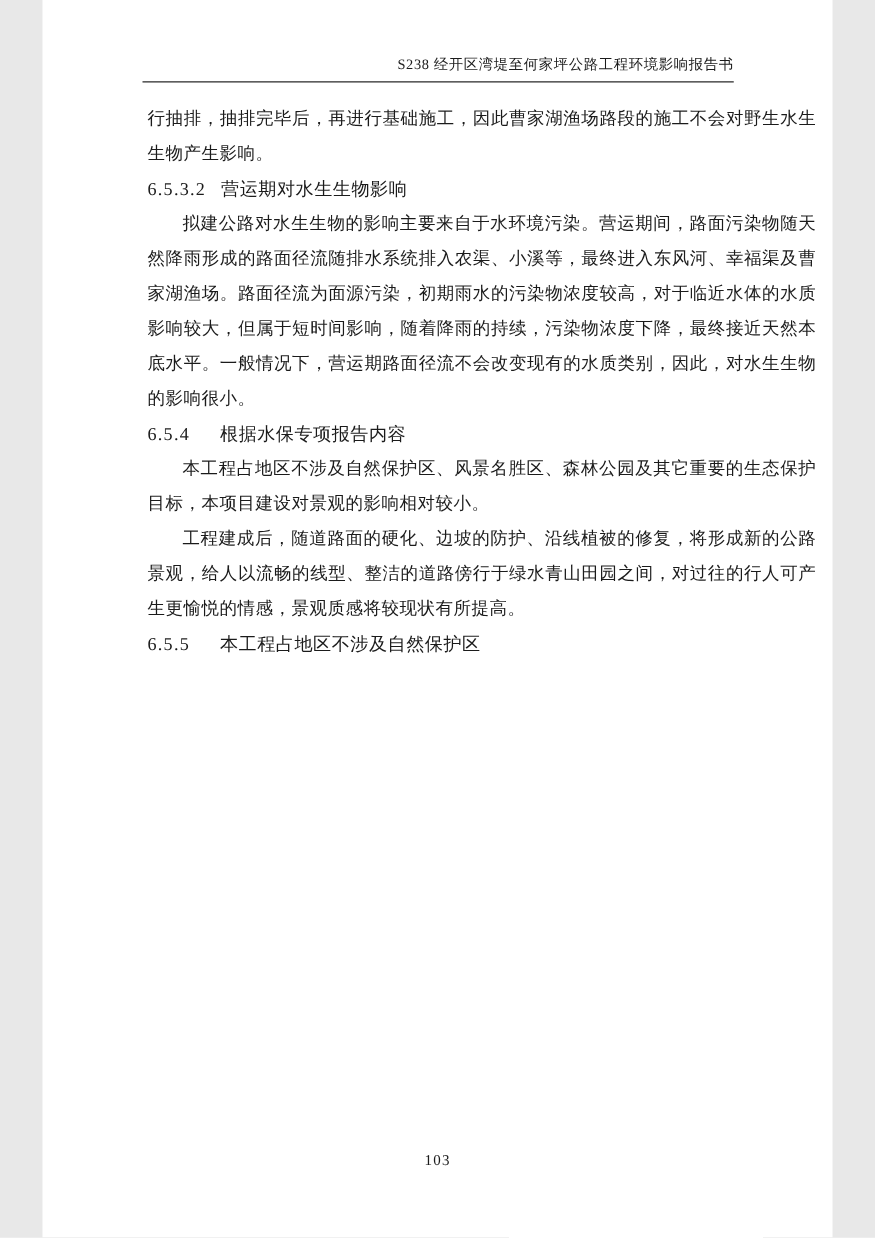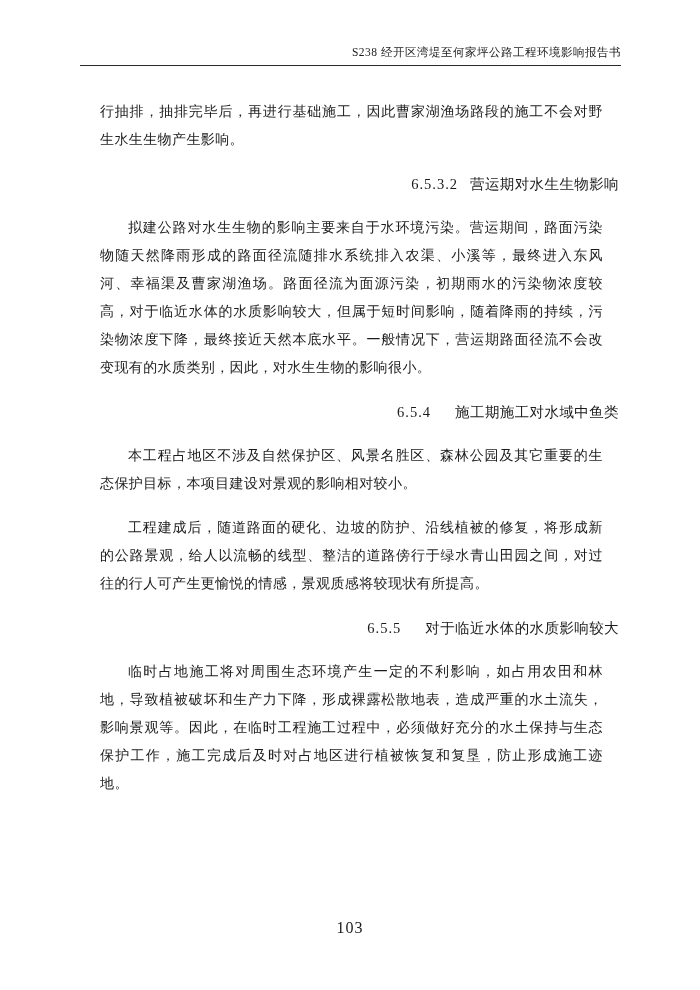--- a/index.html
+++ b/index.html
@@ -2,21 +2,21 @@
 <html lang="zh"><head>
 <meta charset="utf-8">
 <style>
   html, body {
     margin: 0;
     padding: 0;
     background: #e8e8e8;
   }
   .page {
     position: relative;
-    width: 700px;
+    width: 632px;
     height: 990px;
     margin: 0 auto;
     background: #ffffff;
     font-family: "Liberation Serif", "DejaVu Serif", serif;
     color: #1b1b1b;
     overflow: hidden;
   }
   
   .page-header {
     position: absolute;
@@ -36,51 +36,50 @@
     top: 82px;
     left: 84px;
     width: 535px;
     font-size: 14px;
     letter-spacing: 0.4px;
     line-height: 28px;
     text-align: justify;
     text-justify: inter-ideograph;
   }
   .para {
-    margin: 16px;
+    margin: 0;
     text-indent: 2em;
   }
   .para.no-indent {
     text-indent: 0;
   }
   .heading {
     margin: 0;
     font-size: 14.5px;
     font-weight: normal;
-    text-align: right;
+    text-align: left;
     text-indent: 0;
     white-space: nowrap;
   }
   .heading .heading-num {
     display: inline-block;
     margin-right: 12px;
     letter-spacing: 1px;
   }
   .heading .heading-num.wide-gap {
     margin-right: 24px;
-    margin-left: 48px;
   }
   
   .page-footer {
     position: absolute;
     top: 920px;
     left: 0;
     width: 100%;
     text-align: center;
-    font-size: 16px;
+    font-size: 12px;
     line-height: 16px;
     letter-spacing: 1px;
   }
 </style>
 </head>
 <body>
 
 <div class="page">
 
   <div class="page-header">
@@ -92,34 +91,33 @@
     <p class="para no-indent">行抽排，抽排完毕后，再进行基础施工，因此曹家湖渔场路段的施工不会对野生水生生物产生影响。</p>
 
 
     <h3 class="heading">
       <span class="heading-num">6.5.3.2</span><span>营运期对水生生物影响</span>
     </h3>
 
     <p class="para">拟建公路对水生生物的影响主要来自于水环境污染。营运期间，路面污染物随天然降雨形成的路面径流随排水系统排入农渠、小溪等，最终进入东风河、幸福渠及曹家湖渔场。路面径流为面源污染，初期雨水的污染物浓度较高，对于临近水体的水质影响较大，但属于短时间影响，随着降雨的持续，污染物浓度下降，最终接近天然本底水平。一般情况下，营运期路面径流不会改变现有的水质类别，因此，对水生生物的影响很小。</p>
 
     <h3 class="heading">
-      <span class="heading-num wide-gap">6.5.4</span><span>施工期施工对水域中鱼类</span>
+      <span class="heading-num wide-gap">6.5.4</span><span>根据水保专项报告内容</span>
     </h3>
 
 
     <p class="para">本工程占地区不涉及自然保护区、风景名胜区、森林公园及其它重要的生态保护目标，本项目建设对景观的影响相对较小。</p>
 
     <p class="para">工程建成后，随道路面的硬化、边坡的防护、沿线植被的修复，将形成新的公路景观，给人以流畅的线型、整洁的道路傍行于绿水青山田园之间，对过往的行人可产生更愉悦的情感，景观质感将较现状有所提高。</p>
 
     <h3 class="heading">
-      <span class="heading-num wide-gap">6.5.5</span><span>对于临近水体的水质影响较大</span>
+      <span class="heading-num wide-gap">6.5.5</span><span>本工程占地区不涉及自然保护区</span>
     </h3>
 
 
-    <p class="para">临时占地施工将对周围生态环境产生一定的不利影响，如占用农田和林地，导致植被破坏和生产力下降，形成裸露松散地表，造成严重的水土流失，影响景观等。因此，在临时工程施工过程中，必须做好充分的水土保持与生态保护工作，施工完成后及时对占地区进行植被恢复和复垦，防止形成施工迹地。</p>
 
   </div>
 
   <div class="page-footer">
     <span>103</span>
   </div>
 
 </div>
 
 </body></html>

